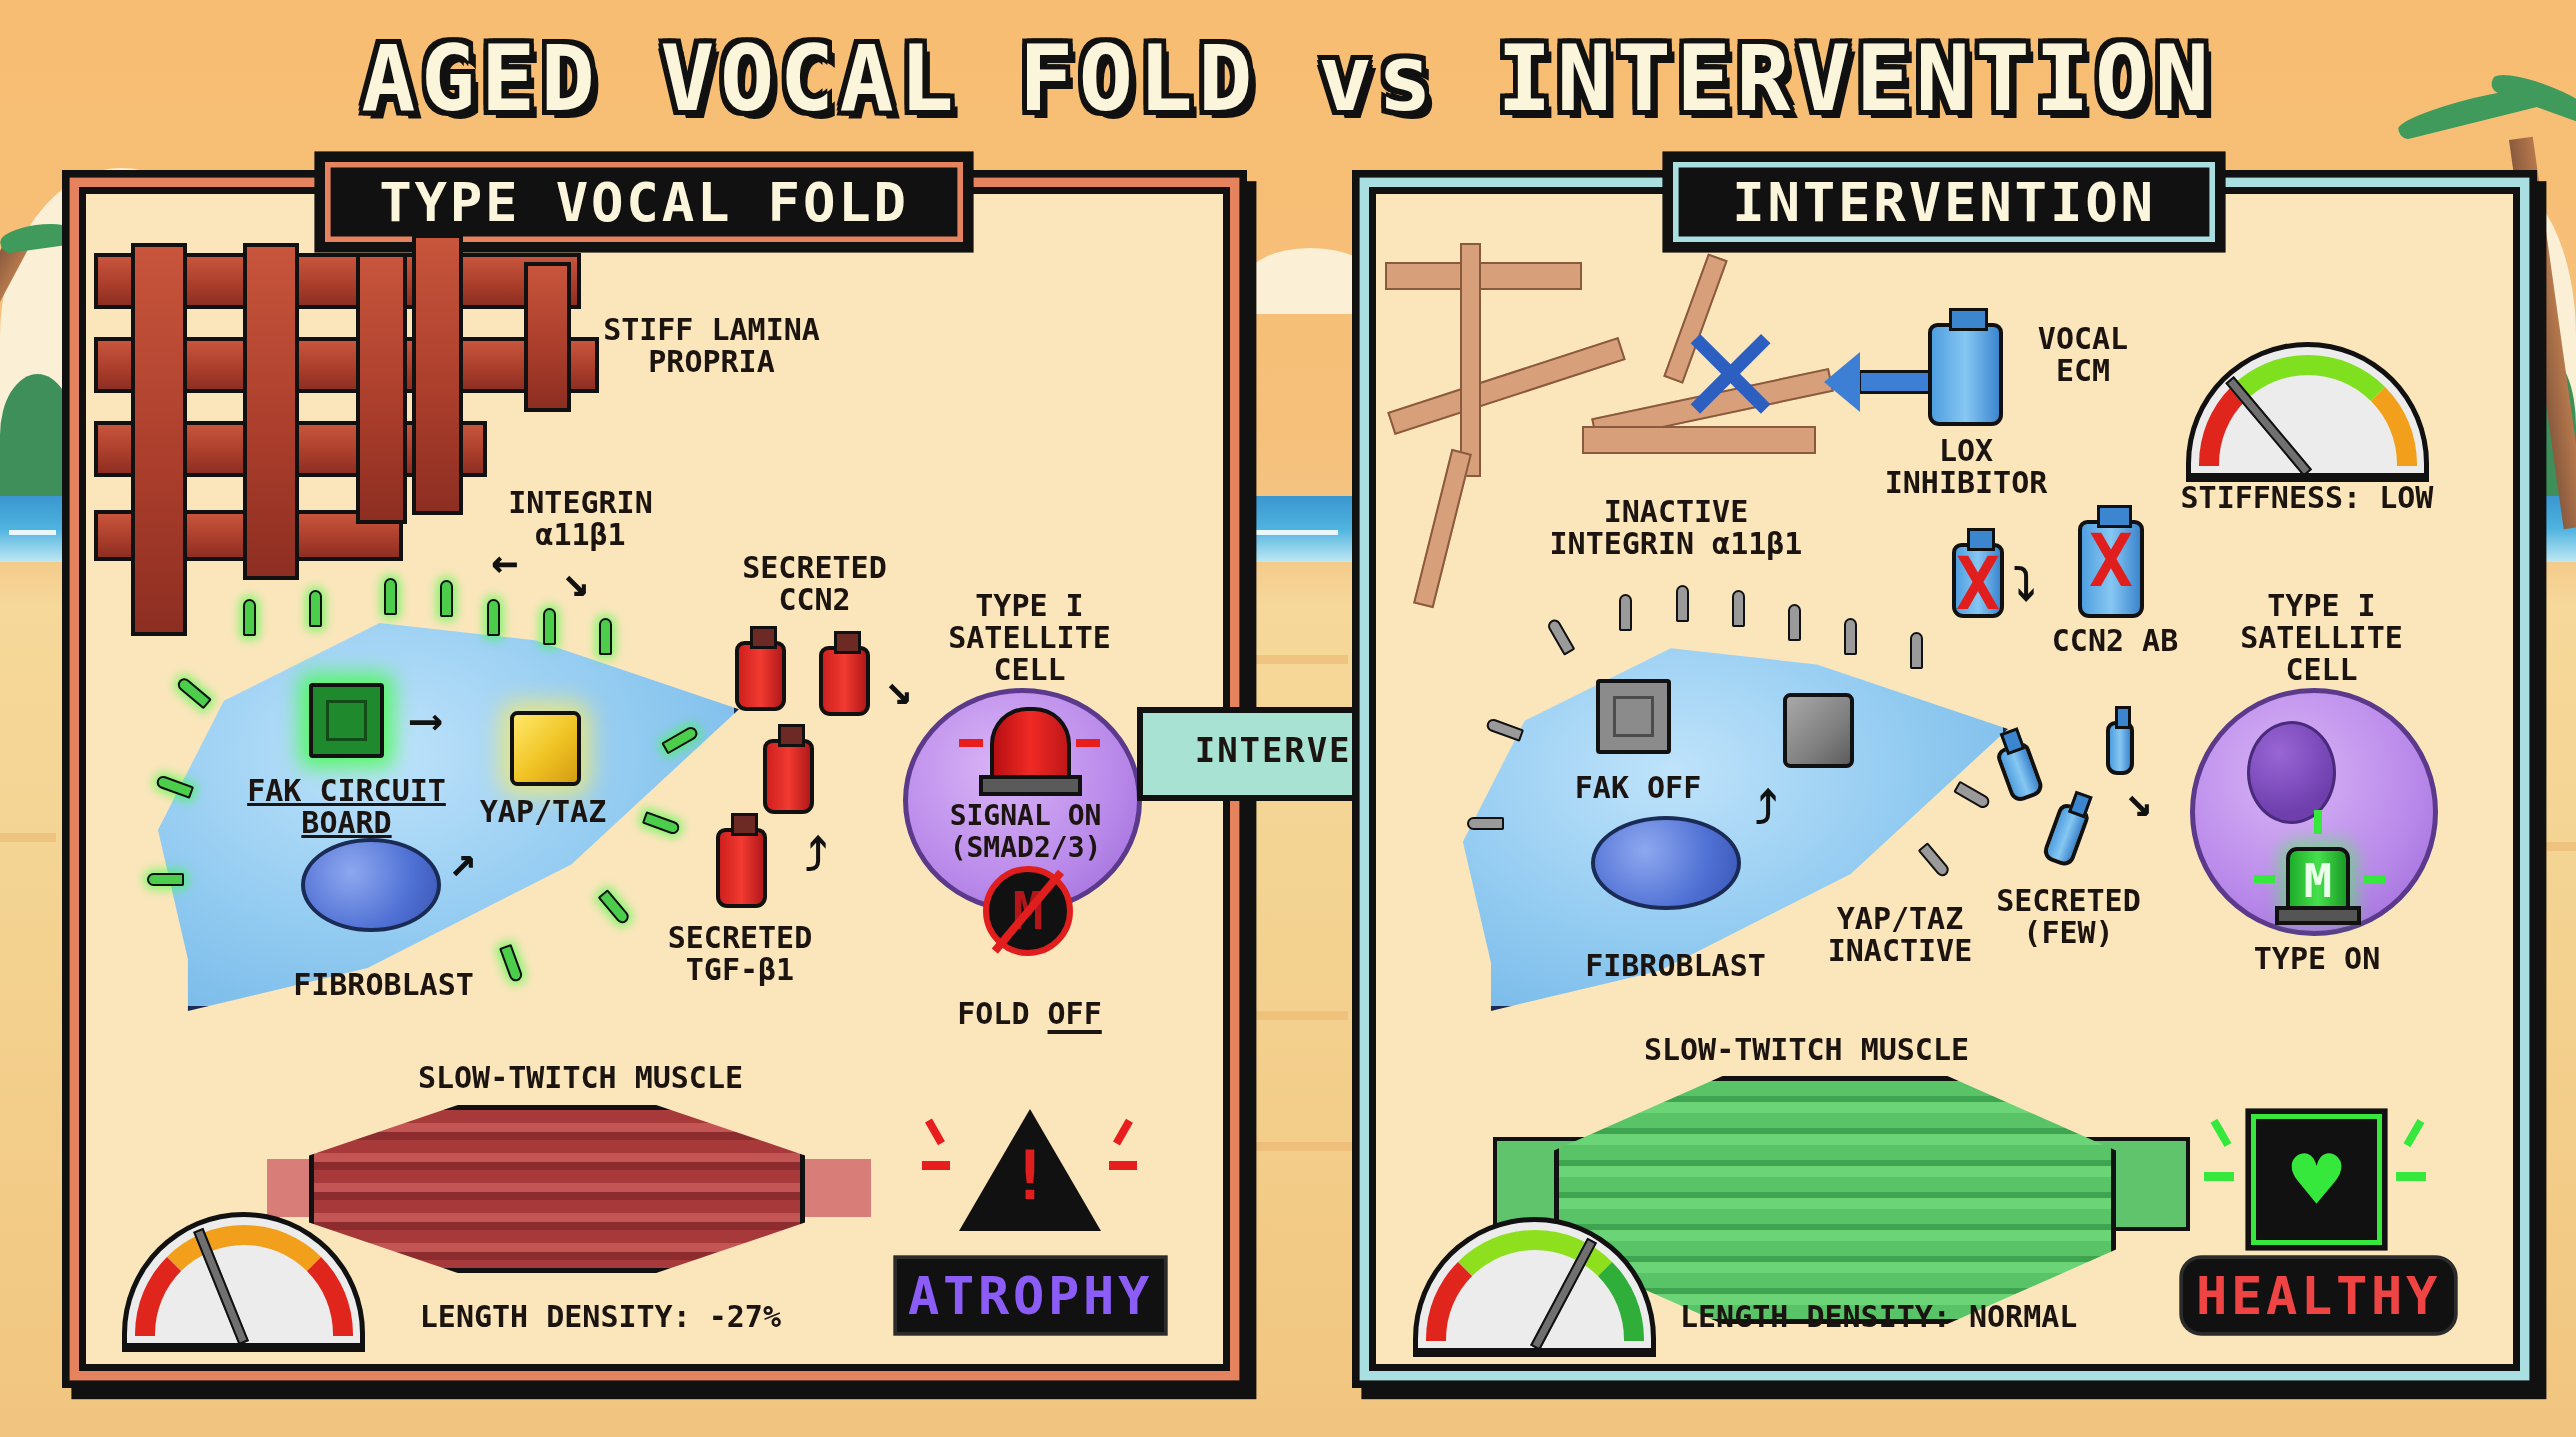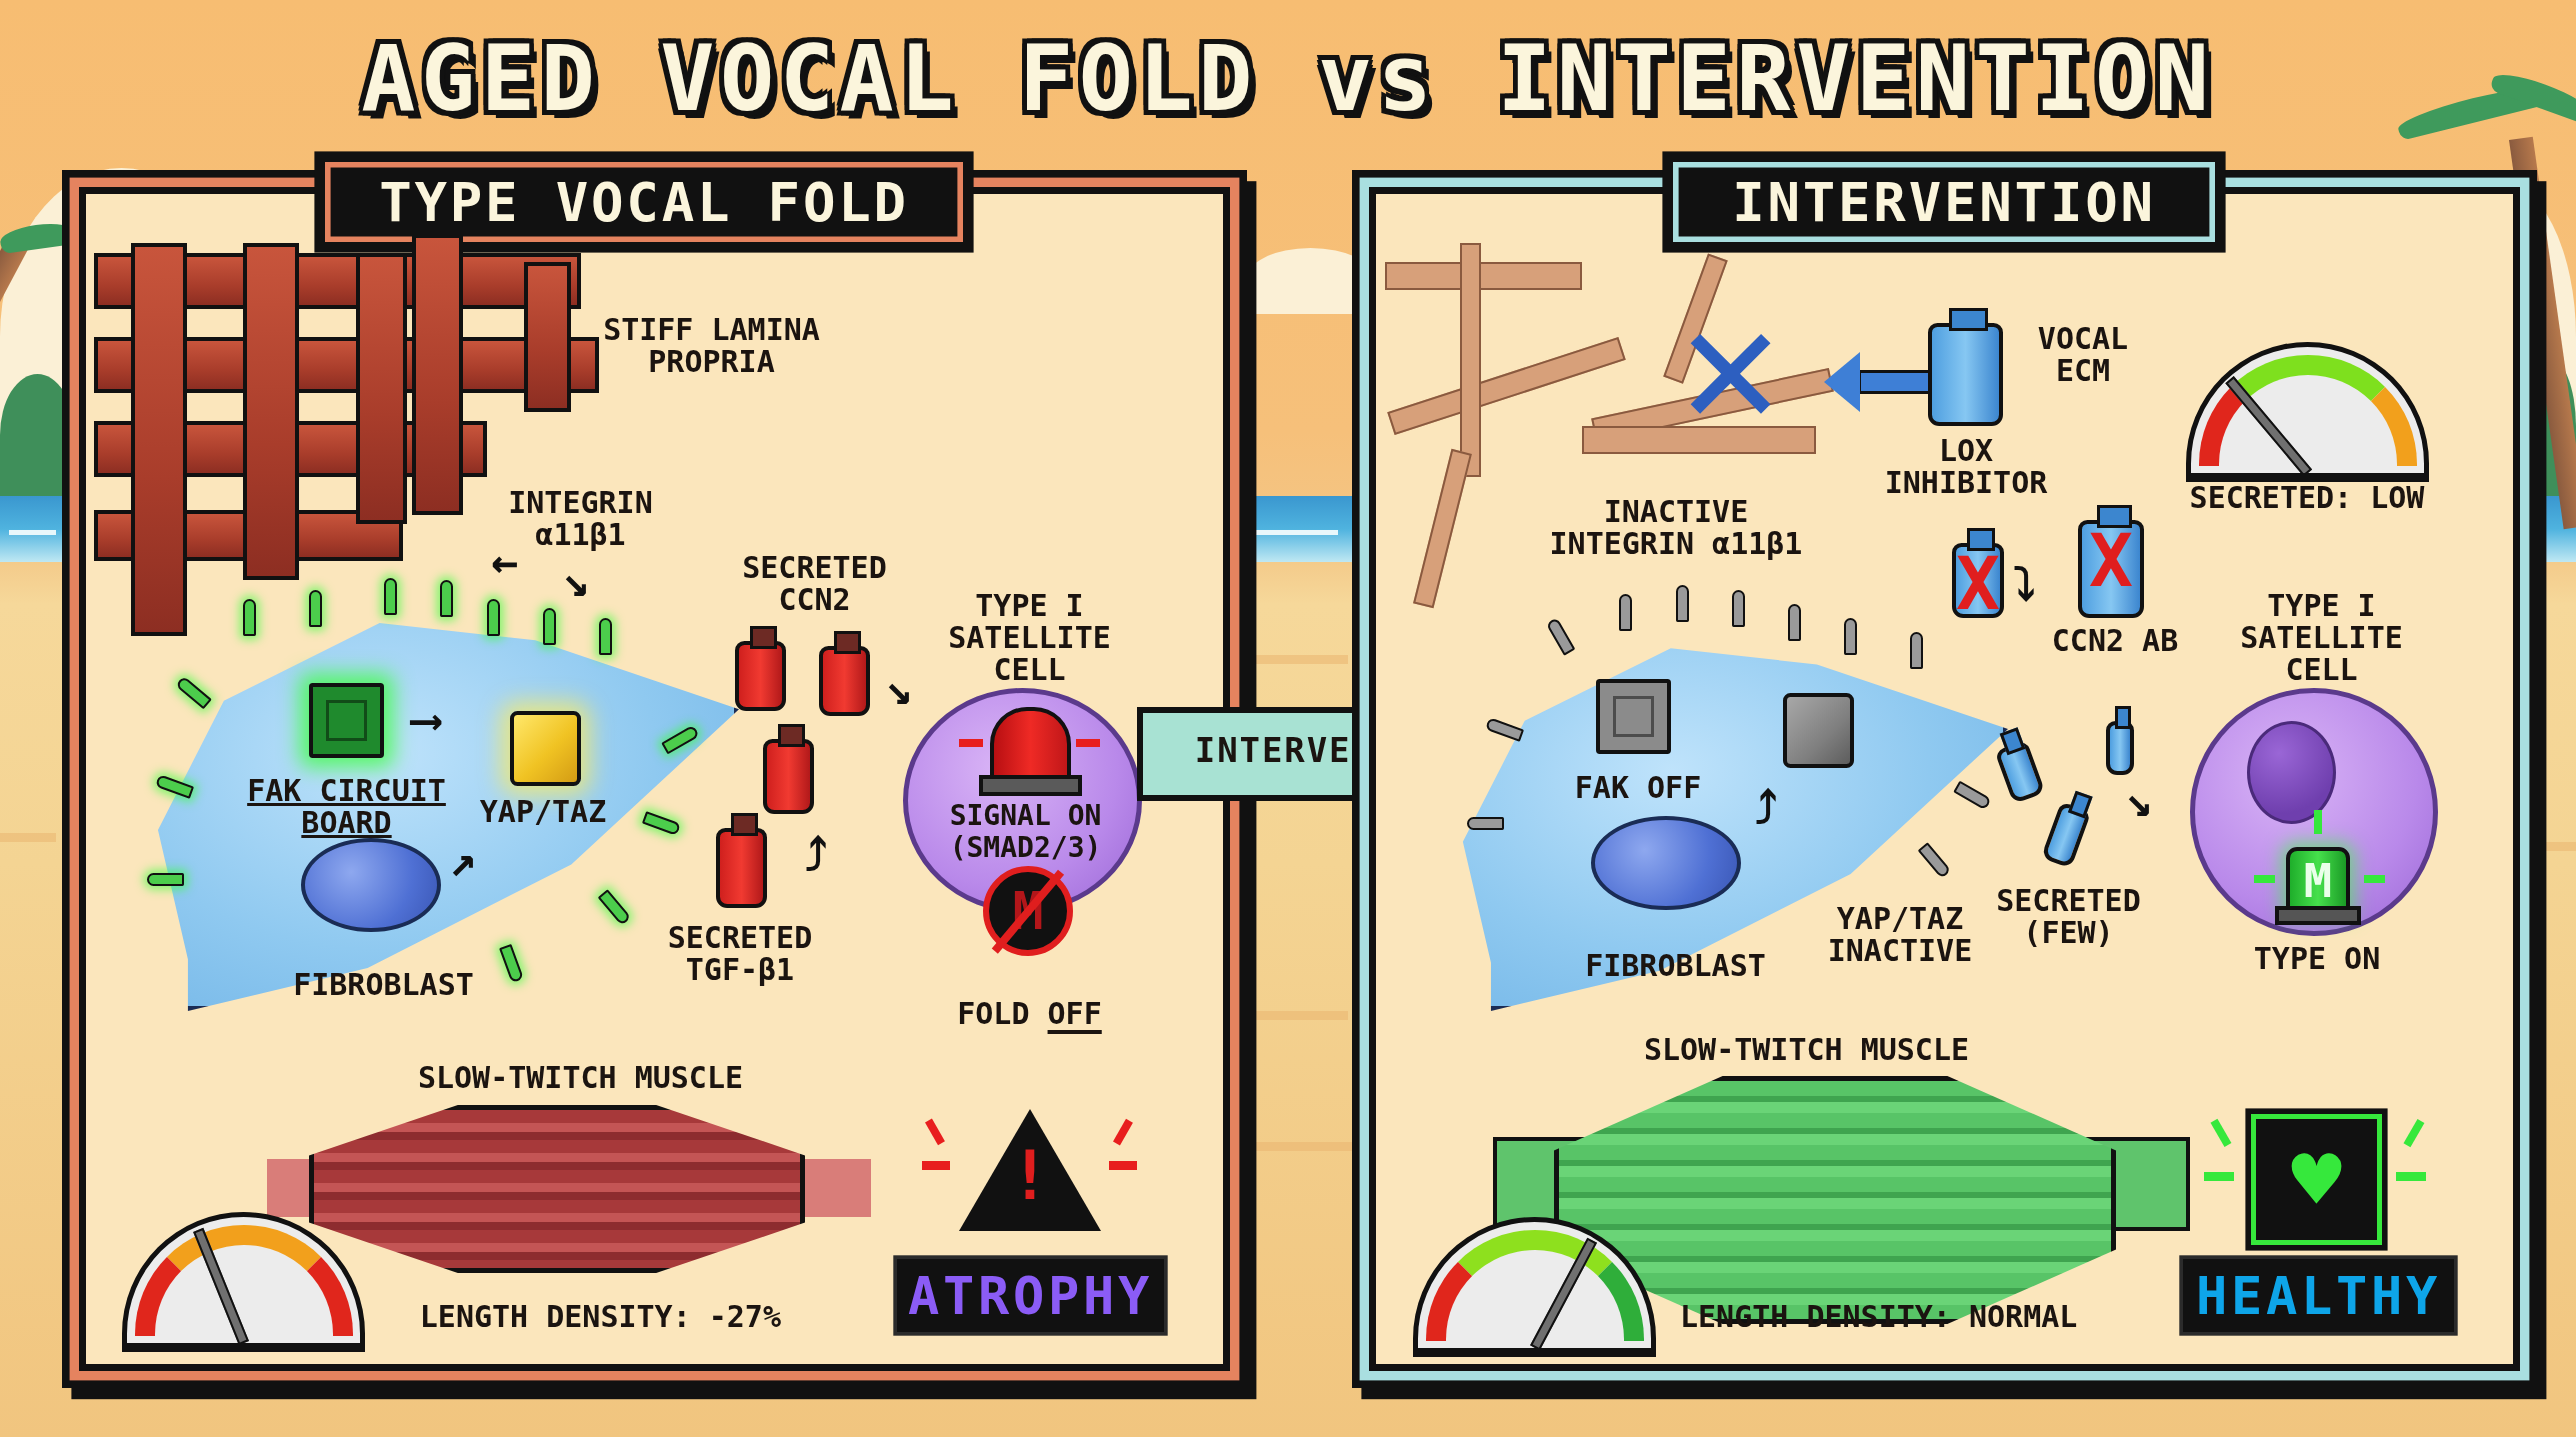--- a/index.html
+++ b/index.html
@@ -115,21 +115,21 @@
 
   
   .gauge { position: absolute; width: 243px; height: 140px; border: 5.6px solid #111; border-bottom-width: 9.4px; border-radius: 122px 122px 0 0;
     background: #ececec; overflow: hidden; }
   .gauge .arc { position: absolute; inset: 7.5px; border-radius: 112px 112px 0 0; border: 20.6px solid transparent; border-bottom: none; }
   .gauge .needle { position: absolute; bottom: 0; left: 50%; width: 11.2px; height: 122px; background: #707070; border: 2.8px solid #111; transform-origin: bottom center; }
 
   .status-box { position: absolute; background: #111; border: 4.7px solid #111; display: flex; align-items: center; justify-content: center;
     font-weight: bold; font-size: 52px; letter-spacing: 3.7px; box-shadow: 0 0 0 3.7px #2b2b2b; }
   .status-box.red { color: #8b5cf6; }
-  .status-box.green { color: #0ea5e9; }
+  .status-box.green { color: #ef4444; border-radius: 18px; }
 
   .warn-tri { position: absolute; width: 0; height: 0; border-left: 71px solid transparent; border-right: 71px solid transparent; border-bottom: 122px solid #111; }
   .warn-tri-inner { position: absolute; color: #e01e1e; font-size: 67px; font-weight: bold; text-align: center; width: 142px; }
   .heart-box { position: absolute; width: 131px; height: 131px; background: #111; border: 5.6px solid #36e83c; box-shadow: 0 0 0 5.6px #111; color: #36e83c;
     font-size: 84px; display: flex; align-items: center; justify-content: center; }
 
   
   .big-arrow { position: absolute; left: 1137px; top: 707px; width: 337px; height: 94px; background: #a8e2d3; border: 6.6px solid #111; border-right: none; }
   .big-arrow-head { position: absolute; left: 1468px; top: 672px; width: 0; height: 0; border-top: 81px solid transparent; border-bottom: 81px solid transparent; border-left: 75px solid #111; }
   .big-arrow-head-inner { position: absolute; left: 1468px; top: 684px; width: 0; height: 0; border-top: 69px solid transparent; border-bottom: 69px solid transparent; border-left: 62px solid #a8e2d3; }
@@ -280,21 +280,21 @@
 <div class="vial blue" style="left:1928px;top:323px;width:75px;height:103px;"></div>
 <div class="label" style="left:2022px;top:323px;width:122px;">VOCAL
 ECM</div>
 <div class="label" style="left:1863px;top:435px;width:206px;">LOX
 INHIBITOR</div>
 
 <div class="gauge" style="left:2186px;top:342px;">
   <div class="arc" style="border-color:#7ee01e #f2a01c transparent #e0261c;"></div>
   <div class="needle" style="transform:translateX(-50%) rotate(-40deg);"></div>
 </div>
-<div class="label" style="left:2162px;top:482px;width:290px;">SECRETED: LOW</div>
+<div class="label" style="left:2162px;top:482px;width:290px;">STIFFNESS: LOW</div>
 
 <div class="label" style="left:1526px;top:496px;width:300px;">INACTIVE
 INTEGRIN α11β1</div>
 
 <div class="vial blue" style="left:1952px;top:543px;width:52px;height:75px;">
     <span class="x">X</span>
   </div>
 <div class="vial blue" style="left:2078px;top:520px;width:66px;height:98px;">
     <span class="x">X</span>
   </div>

